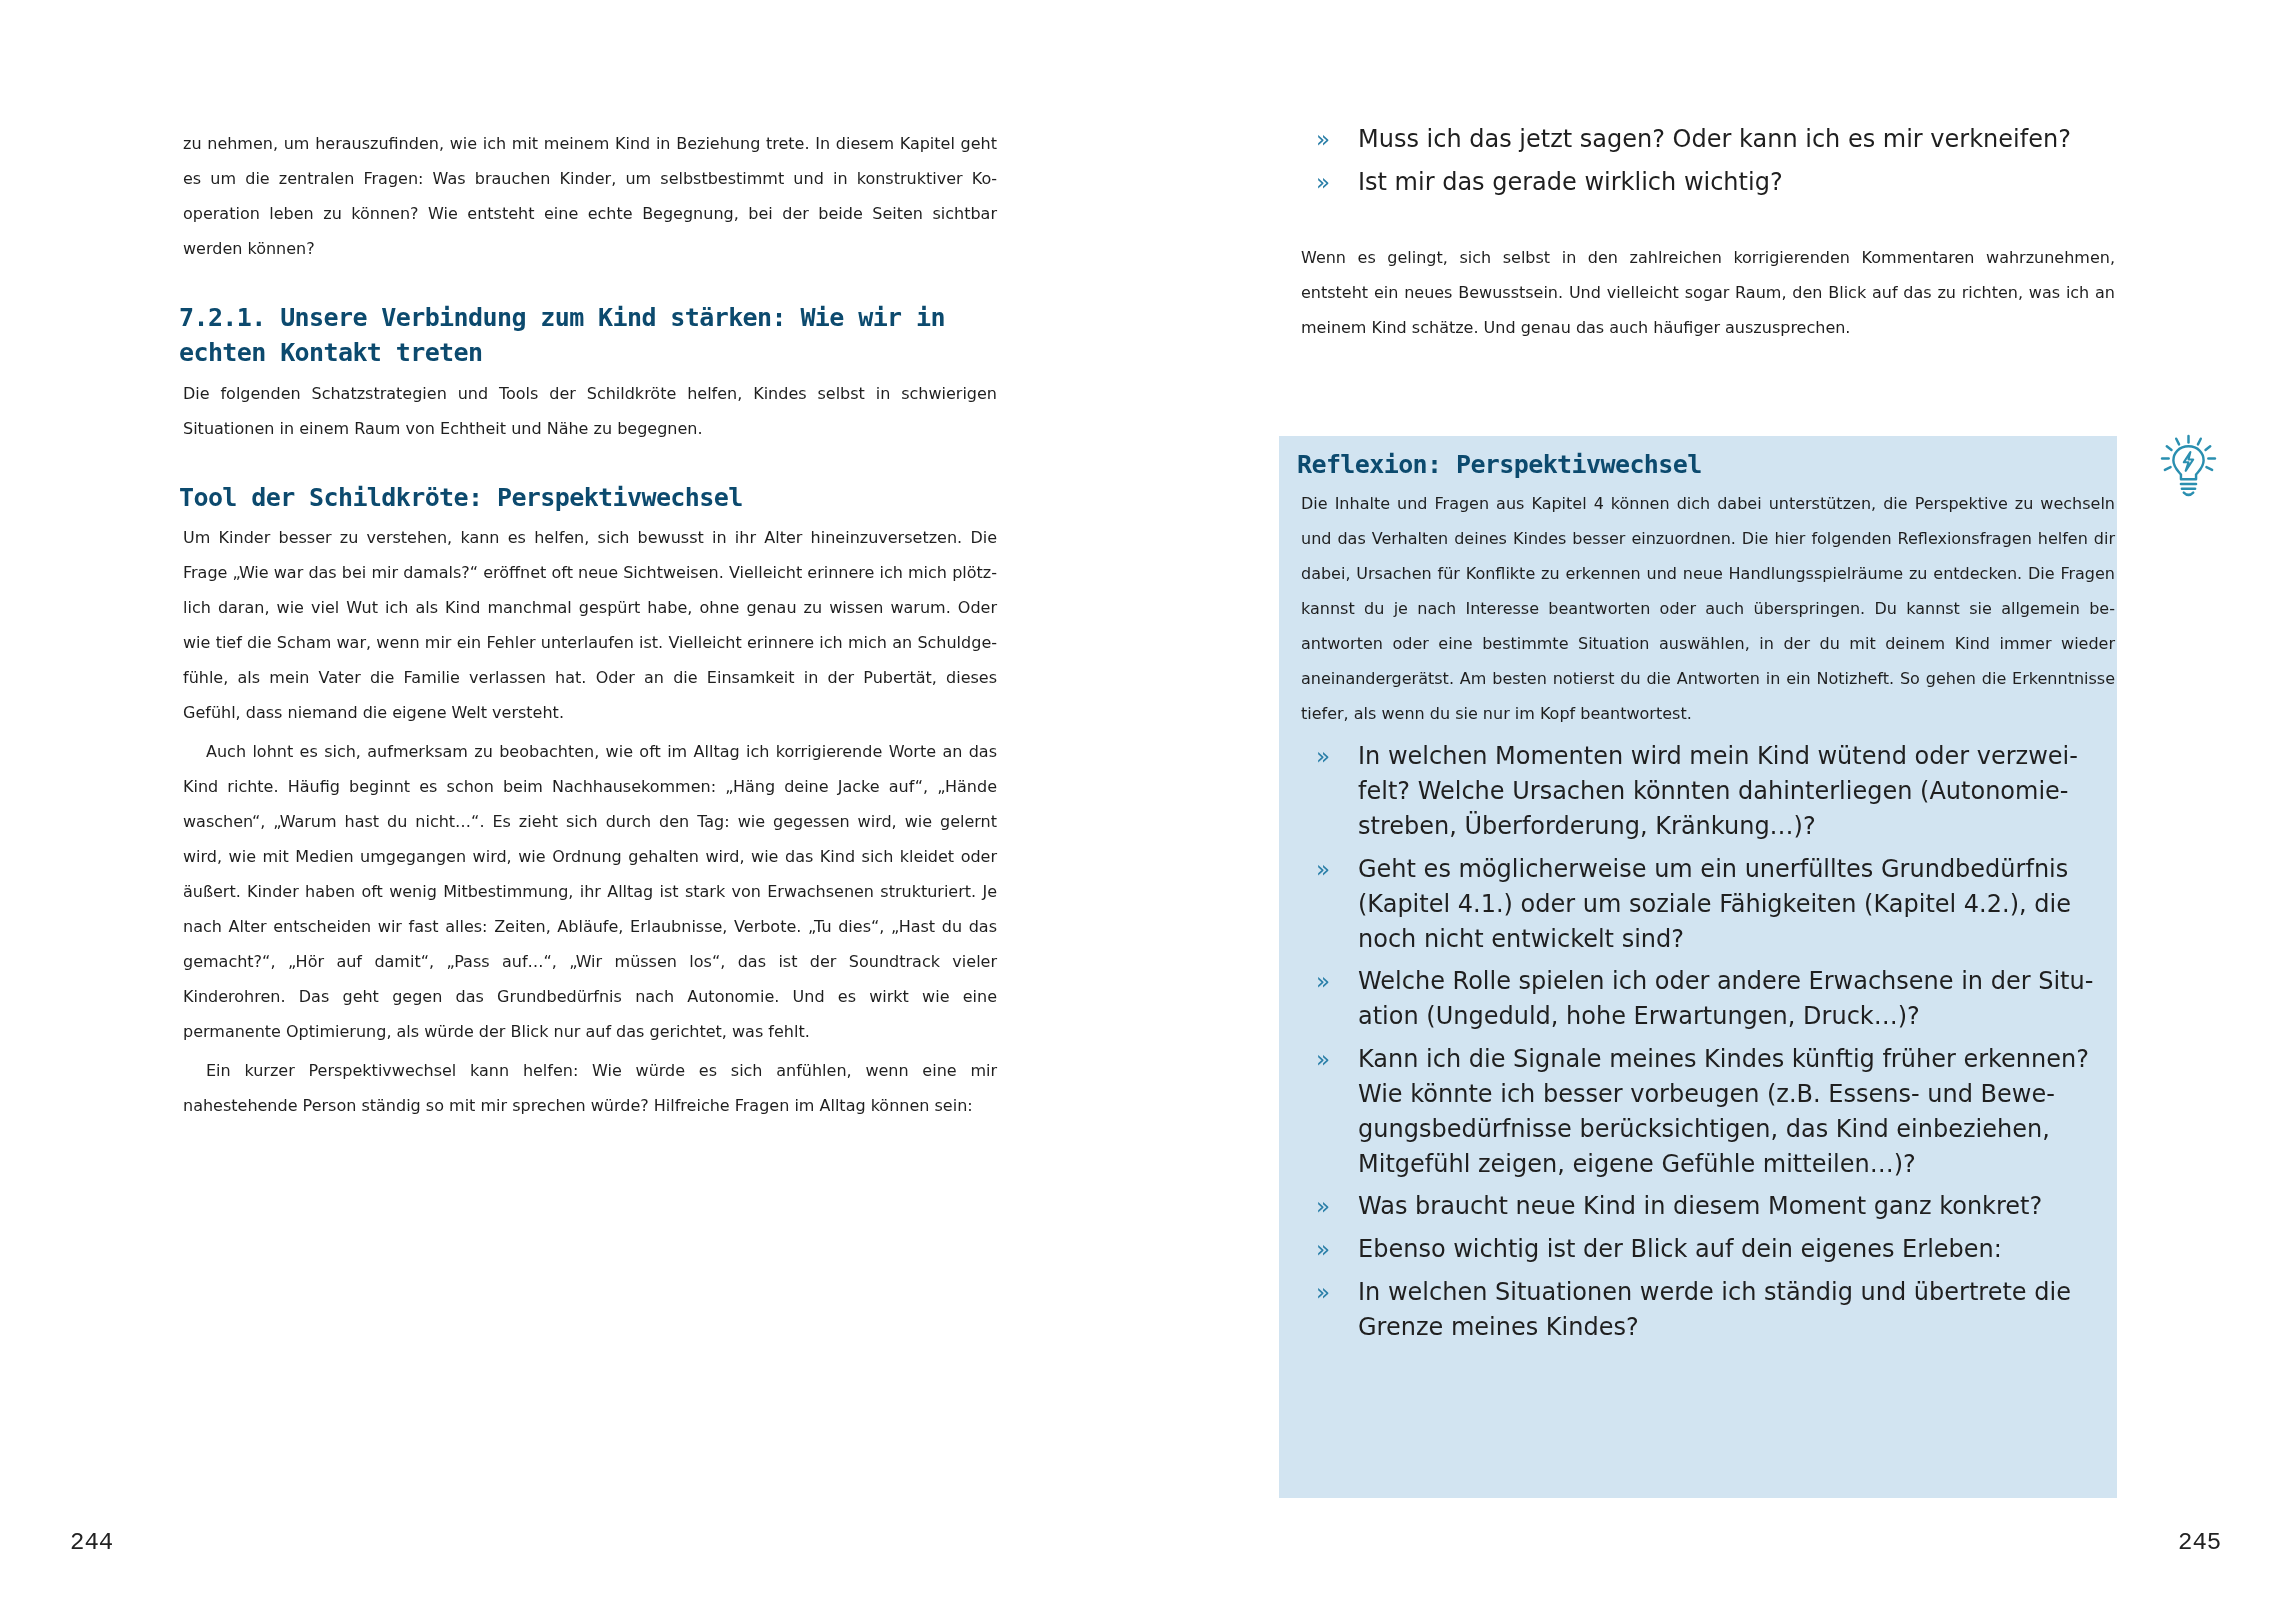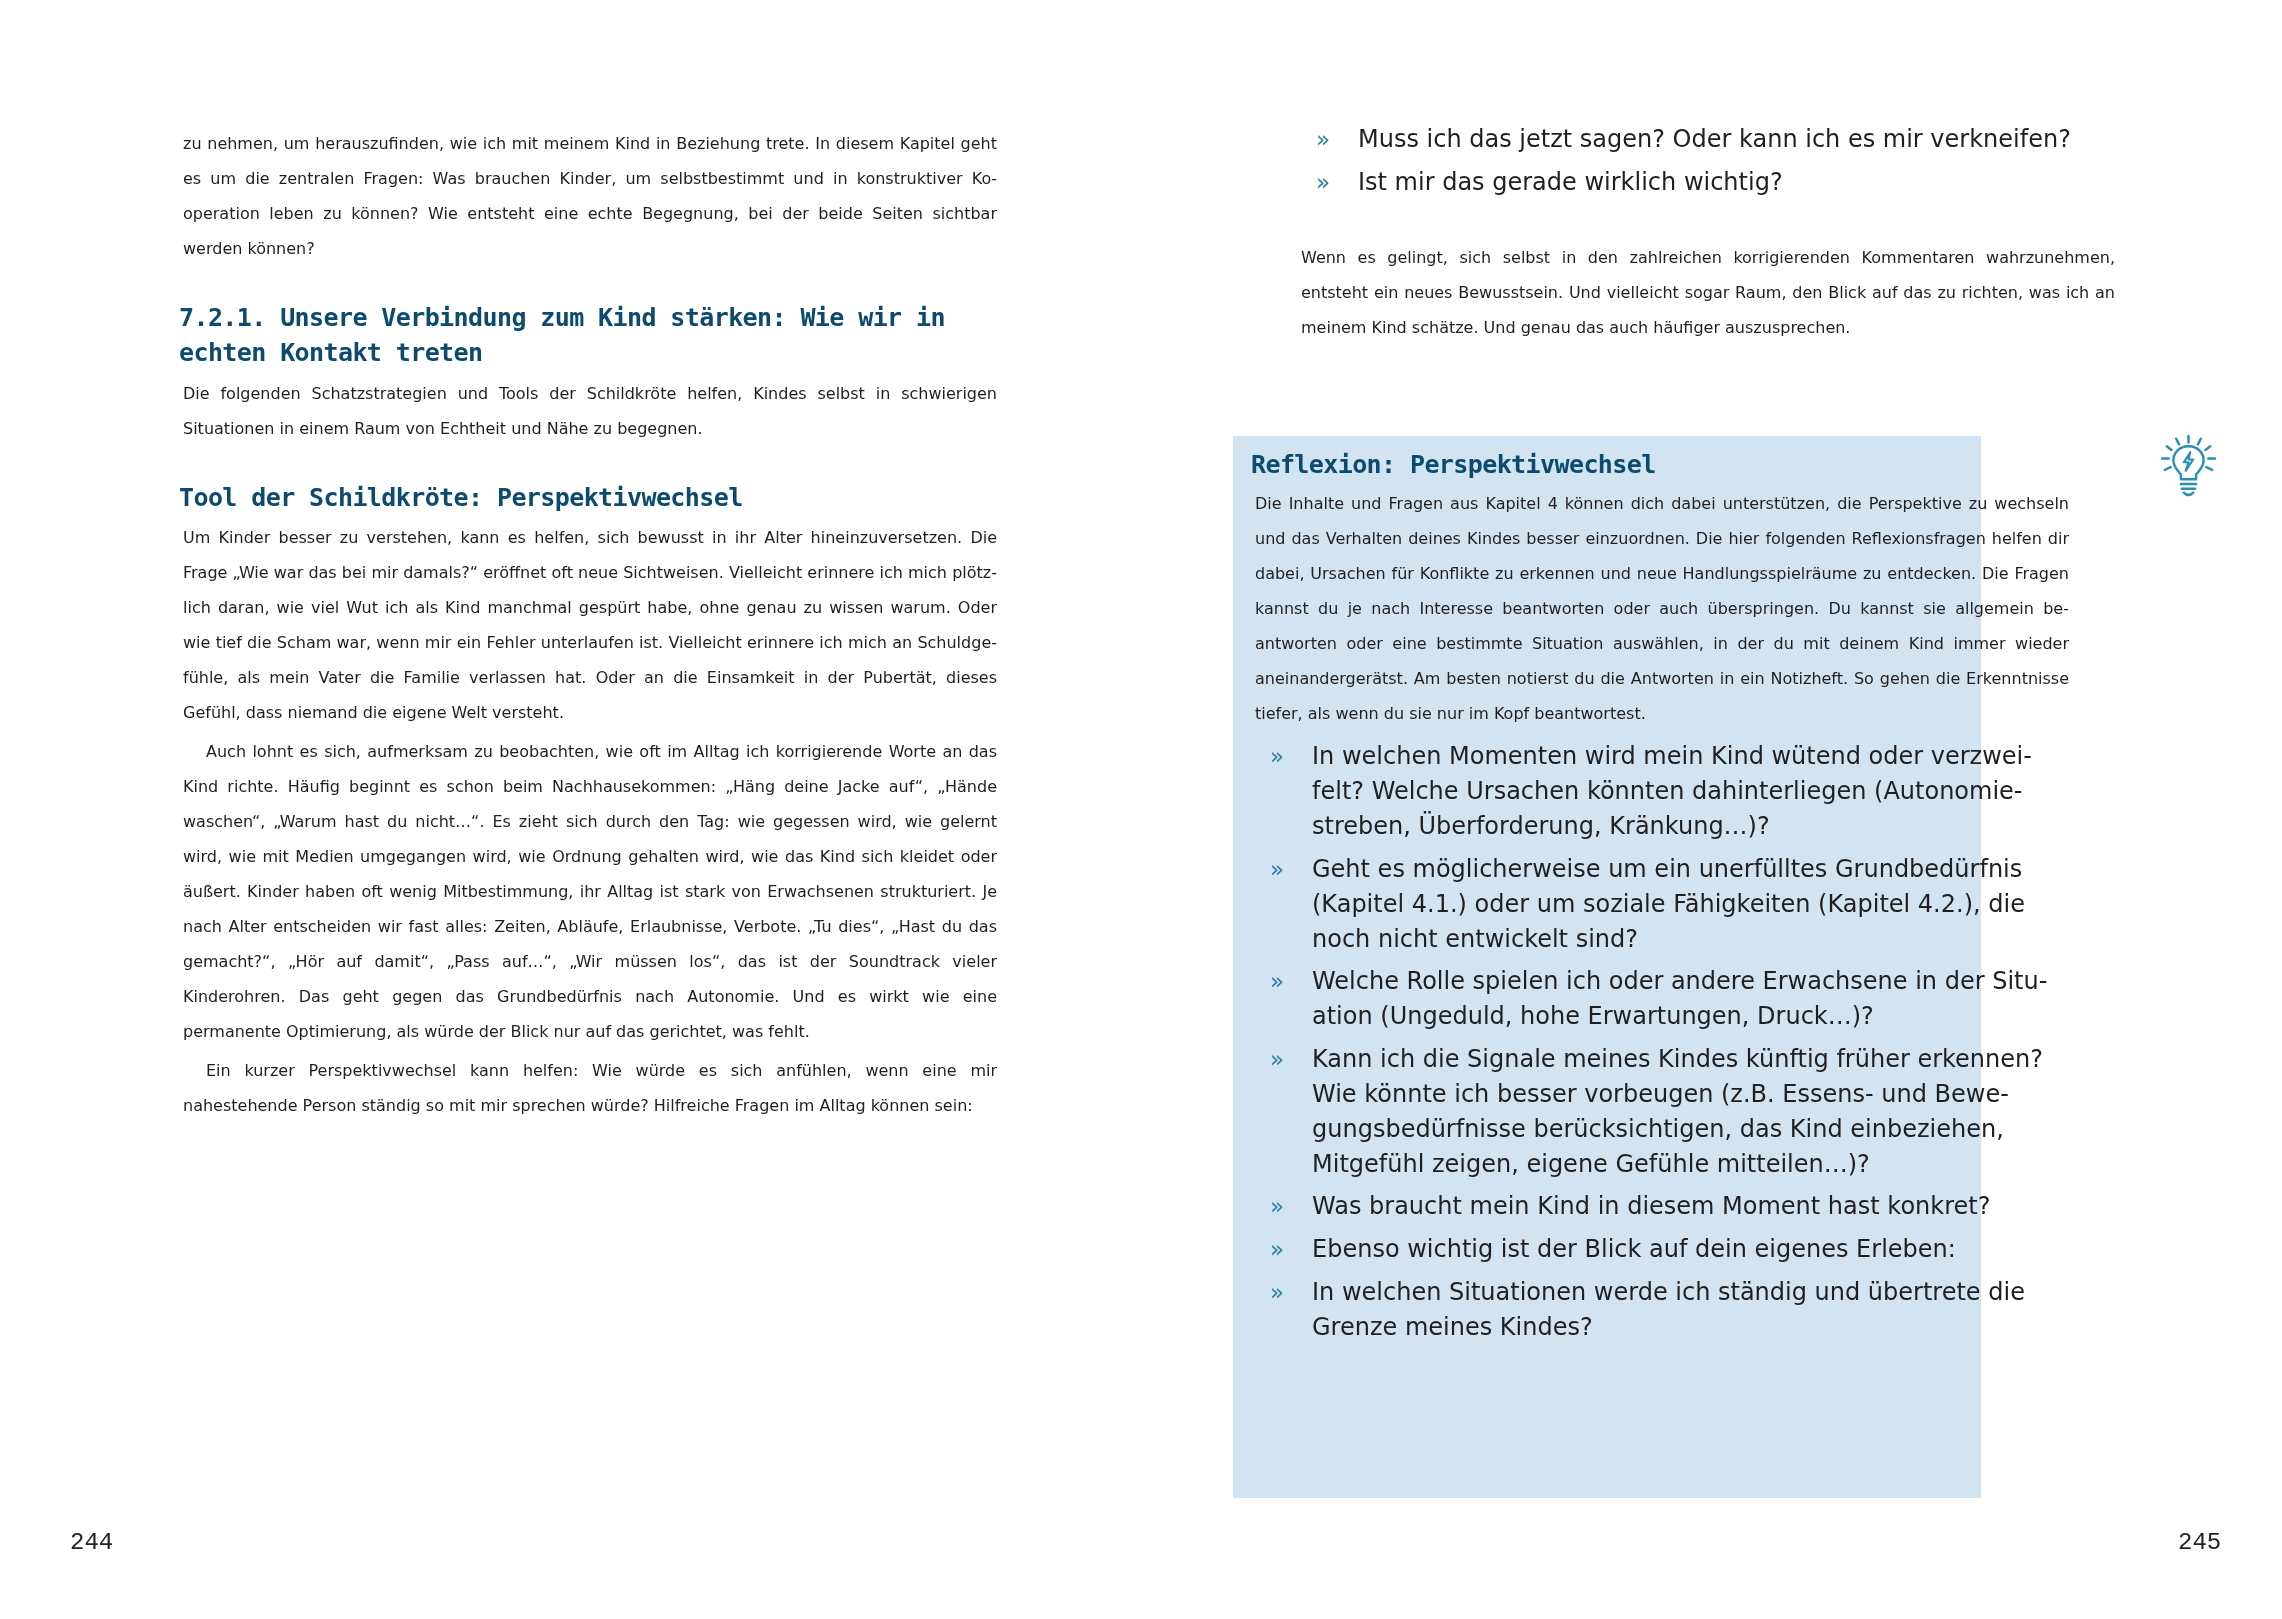--- a/index.html
+++ b/index.html
@@ -14,21 +14,21 @@
            font-size:25px; line-height:35px; letter-spacing:-0.6px; }
   .h-chapter { margin-top:34px; }
   .h-tool { margin-top:34px; }
   .gap-after-head { margin-top:5.7px; }
   ul.bullets { list-style:none; margin:0; padding:0; }
   ul.bullets li { position:relative; padding-left:61px; font-size:24px; line-height:35px; text-align:left; }
   ul.bullets li .mark { position:absolute; left:19px; top:0; color:#2b7fa8; font-size:23px; }
   ul.bullets li + li { margin-top:7.6px; }
   .top-bullets { margin-left:0; }
   .after-bullets { margin-top:40px; }
-  .reflex-box { position:absolute; left:1233px; top:436px; width:748px; height:1062px; background:#d2e4f1; }
+  .reflex-box { position:absolute; left:1279px; top:436px; width:838px; height:1062px; background:#d2e4f1; }
   .reflex-inner { position:absolute; left:18px; top:11.4px; width:822px; }
   .reflex-inner h3 { margin-bottom:1.9px; }
   .reflex-inner ul.bullets { margin-top:7.6px; }
   .page-number { position:absolute; top:1529px; font-family:Liberation Mono, monospace; font-size:24px; color:#222; }
   .pn-left { left:70px; }
   .pn-right { left:2178px; }
   .bulb { position:absolute; left:2159px; top:434px; width:59px; height:68px; }
 </style>
 </head>
 <body>
@@ -67,21 +67,21 @@
 
 <div class="reflex-box">
   <div class="reflex-inner">
     <h3>Reflexion: Perspektivwechsel</h3>
     <p>Die Inhalte und Fragen aus Kapitel 4 können dich dabei unterstüt­zen, die Perspektive zu wechseln und das Verhalten deines Kindes besser einzuordnen. Die hier folgenden Reflexionsfragen helfen dir dabei, Ursachen für Konflikte zu erkennen und neue Handlungs­spielräume zu entdecken. Die Fragen kannst du je nach Interesse beantworten oder auch überspringen. Du kannst sie allgemein be­antworten oder eine bestimmte Situation auswählen, in der du mit deinem Kind immer wieder aneinandergerätst. Am besten notierst du die Antworten in ein Notizheft. So gehen die Erkenntnisse tie­fer, als wenn du sie nur im Kopf beantwortest.</p>
     <ul class="bullets">
       <li><span class="mark">»</span><span>In welchen Momenten wird mein Kind wütend oder verzwei­felt? Welche Ursachen könnten dahinterliegen (Autonomie­streben, Überforderung, Kränkung…)?</span></li>
       <li><span class="mark">»</span><span>Geht es möglicherweise um ein unerfülltes Grundbedürfnis (Kapitel 4.1.) oder um soziale Fähigkeiten (Kapitel 4.2.), die noch nicht entwickelt sind?</span></li>
       <li><span class="mark">»</span><span>Welche Rolle spielen ich oder andere Erwachsene in der Situ­ation (Ungeduld, hohe Erwartungen, Druck…)?</span></li>
       <li><span class="mark">»</span><span>Kann ich die Signale meines Kindes künftig früher erkennen? Wie könnte ich besser vorbeugen (z.B. Essens- und Bewe­gungsbedürfnisse berücksichtigen, das Kind einbeziehen, Mitgefühl zeigen, eigene Gefühle mitteilen…)?</span></li>
-      <li><span class="mark">»</span><span>Was braucht mein Kind in diesem Moment hast konkret?</span></li>
+      <li><span class="mark">»</span><span>Was braucht neue Kind in diesem Moment ganz konkret?</span></li>
       <li><span class="mark">»</span><span>Ebenso wichtig ist der Blick auf dein eigenes Erleben:</span></li>
       <li><span class="mark">»</span><span>In welchen Situationen werde ich ständig und übertrete die Grenze meines Kindes?</span></li>
     </ul>
   </div>
 </div>
 
 <svg class="bulb" viewBox="0 0 62 72" fill="none" stroke="#2a8fb0" stroke-width="2.6" stroke-linecap="round" stroke-linejoin="round">
 
   <line x1="31" y1="2" x2="31" y2="9"></line>
   <line x1="18" y1="5" x2="21" y2="11"></line>

